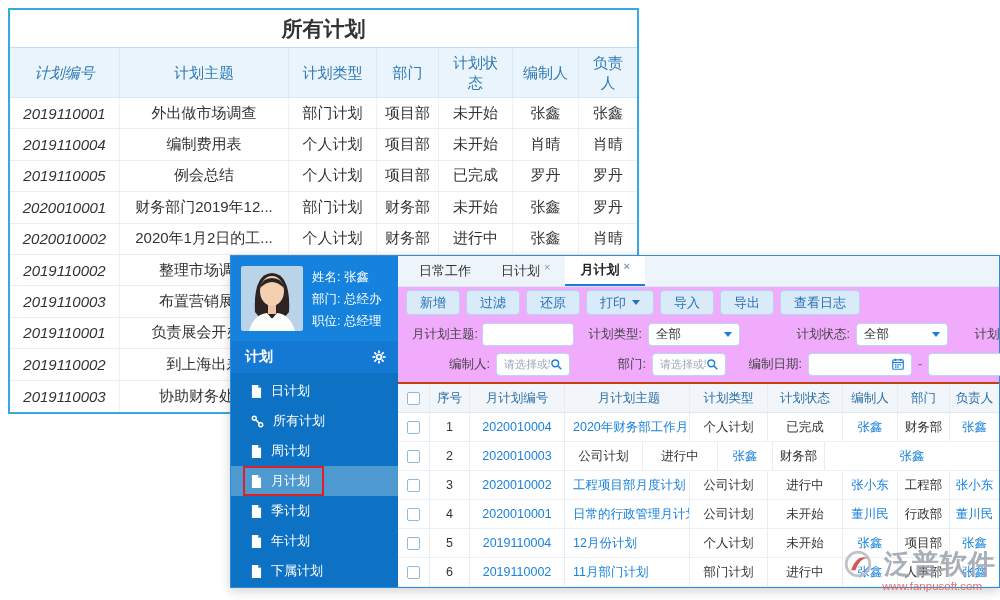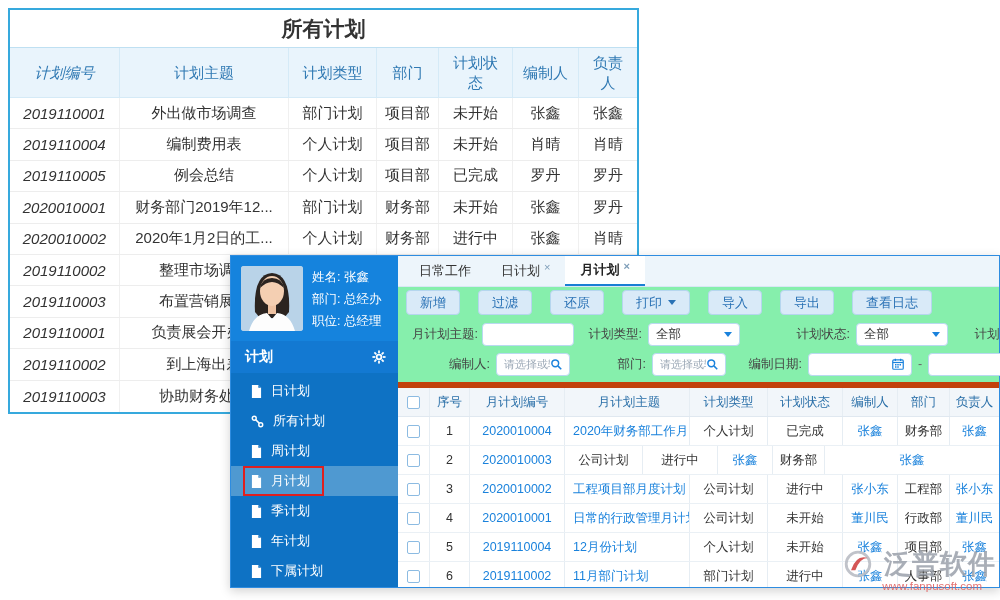--- a/index.html
+++ b/index.html
@@ -32,42 +32,42 @@
   .pinfo{display:flex;flex-direction:column;justify-content:space-between;padding:3px 0;
          color:#ffffff;font-size:12.5px;white-space:nowrap;}
   .side-header{height:32px;background:#1379d2;display:flex;align-items:center;justify-content:space-between;
                padding:0 12px 0 14px;color:#fff;font-weight:bold;font-size:14px;flex:none;}
   .menu{flex:1;padding-top:3px;}
   .mi{height:30px;display:flex;align-items:center;padding-left:12px;color:#fff;font-size:13px;cursor:pointer;}
   .mi .hl{display:inline-flex;align-items:center;gap:9px;padding:4px 12px 4px 6px;border:2px solid transparent;}
   .mi.sel{background:#4f99d1;}
   .mi.sel .hl{border-color:#e01f1f;}
 
-  .main{flex:1;display:flex;flex-direction:column;background:#86efac;min-width:0;}
+  .main{flex:1;display:flex;flex-direction:column;background:#f0abfc;min-width:0;}
   .tabbar{height:31px;background:#edf5fb;border-bottom:1px solid #d9e8f4;display:flex;padding-left:6px;flex:none;}
   .tab{padding:0 15px;display:flex;align-items:center;font-size:13px;color:#333;cursor:pointer;}
   .tab .x{font-size:11px;color:#7d9db8;margin:-9px 0 0 4px;}
   .tab.active{background:#fff;font-weight:bold;border-bottom:2px solid #1a7fd4;color:#222;}
-  .toolbar{height:31px;display:flex;align-items:center;gap:18px;padding:0 8px;flex:none;}
+  .toolbar{height:31px;display:flex;align-items:center;gap:6px;padding:0 8px;flex:none;}
   .btn{height:25px;display:inline-flex;align-items:center;gap:6px;padding:0 13px;background:#d9eaf8;
        border:1px solid #b5d6ee;border-radius:4px;color:#2a72b5;font-size:13px;cursor:pointer;white-space:nowrap;}
   .caret{width:0;height:0;border-left:4px solid transparent;border-right:4px solid transparent;
          border-top:5px solid #2a72b5;}
   .filters{padding:1px 4px 3px;flex:none;}
   .frow{height:30px;display:flex;align-items:center;font-size:12.5px;color:#444;white-space:nowrap;}
   .flabel{text-align:right;flex:none;}
   .inp{height:23px;border:1px solid #b9d9f0;border-radius:4px;background:#fff;font-size:12px;
        padding:0 6px;color:#333;outline:none;flex:none;}
   .box{height:23px;border:1px solid #b9d9f0;border-radius:4px;background:#fff;display:flex;
        align-items:center;padding:0 7px;font-size:12.5px;color:#333;flex:none;cursor:pointer;}
   .box .grow{flex:1;}
   .ph{color:#9aa7b5;flex:1;overflow:hidden;}
   .dash{margin:0 6px;color:#666;}
 
-  .ftable{flex:1;border-top:6px solid #c2410c;overflow:hidden;font-size:12.5px;}
+  .ftable{flex:1;border-top:2px solid #c2410c;overflow:hidden;font-size:12.5px;}
   .thead{height:29px;background:#f2f6fa;color:#2a6fa8;display:flex;border-bottom:1px solid #e0e8f0;}
   .trow{height:29px;display:flex;border-bottom:1px solid #eaf0f5;background:#fff;color:#333;}
   .cell{display:flex;align-items:center;justify-content:center;border-right:1px solid #e6edf3;
         padding:0 4px;white-space:nowrap;overflow:hidden;}
   .cell:last-child{border-right:none;}
   .c-cb{width:32px;flex:none;} .c-seq{width:40px;flex:none;} .c-no{width:95px;flex:none;}
   .c-sub{width:125px;flex:none;justify-content:flex-start;padding-left:8px;}
   .c-type{width:78px;flex:none;} .c-st{width:75px;flex:none;} .c-cr{width:55px;flex:none;}
   .c-dep{width:52px;flex:none;} .c-own{flex:1;}
   .link{color:#1a82dc;cursor:pointer;}

